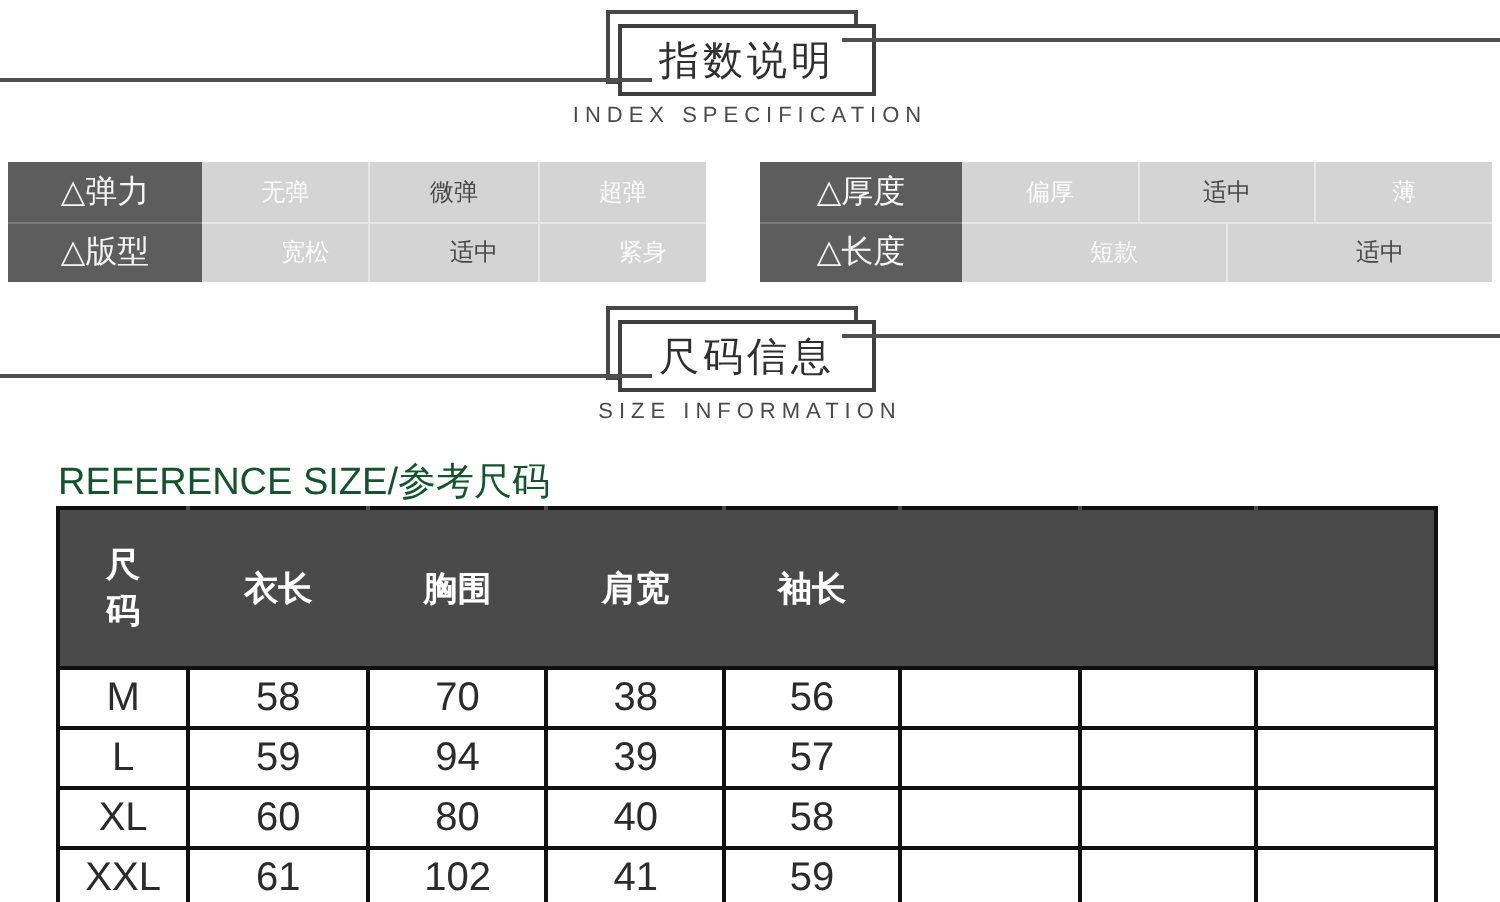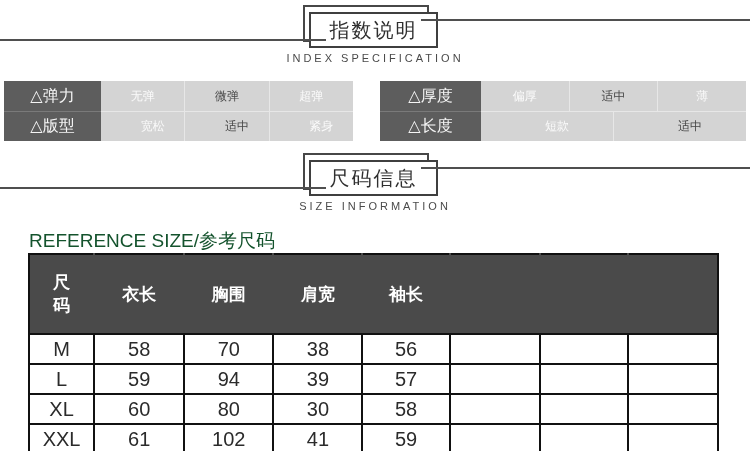--- a/index.html
+++ b/index.html
@@ -140,21 +140,21 @@
         <td>39</td>
         <td>57</td>
         <td></td>
         <td></td>
         <td></td>
       </tr>
       <tr>
         <td>XL</td>
         <td>60</td>
         <td>80</td>
-        <td>30</td>
+        <td>40</td>
         <td>58</td>
         <td></td>
         <td></td>
         <td></td>
       </tr>
       <tr>
         <td>XXL</td>
         <td>61</td>
         <td>102</td>
         <td>41</td>

